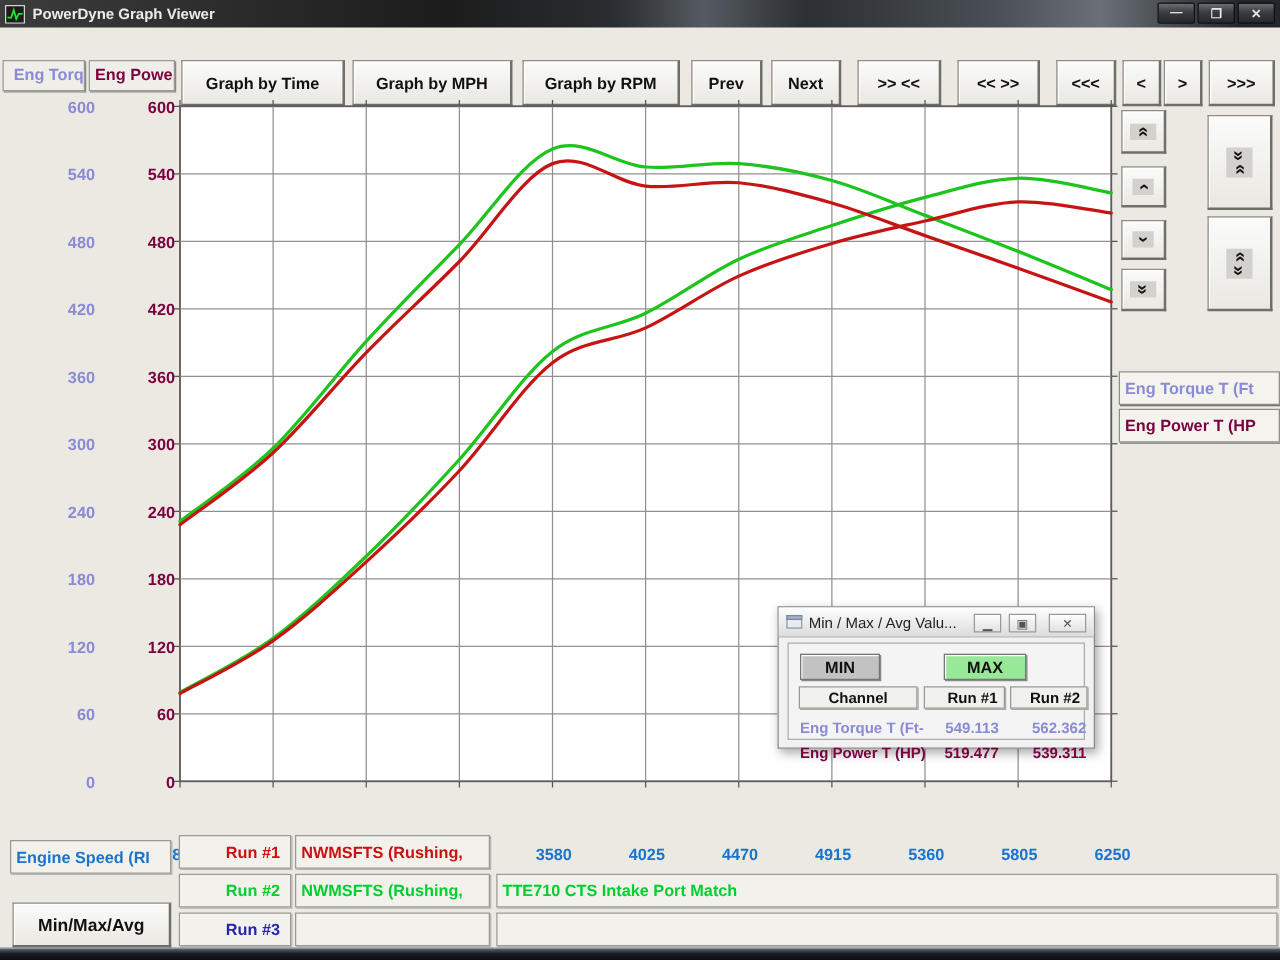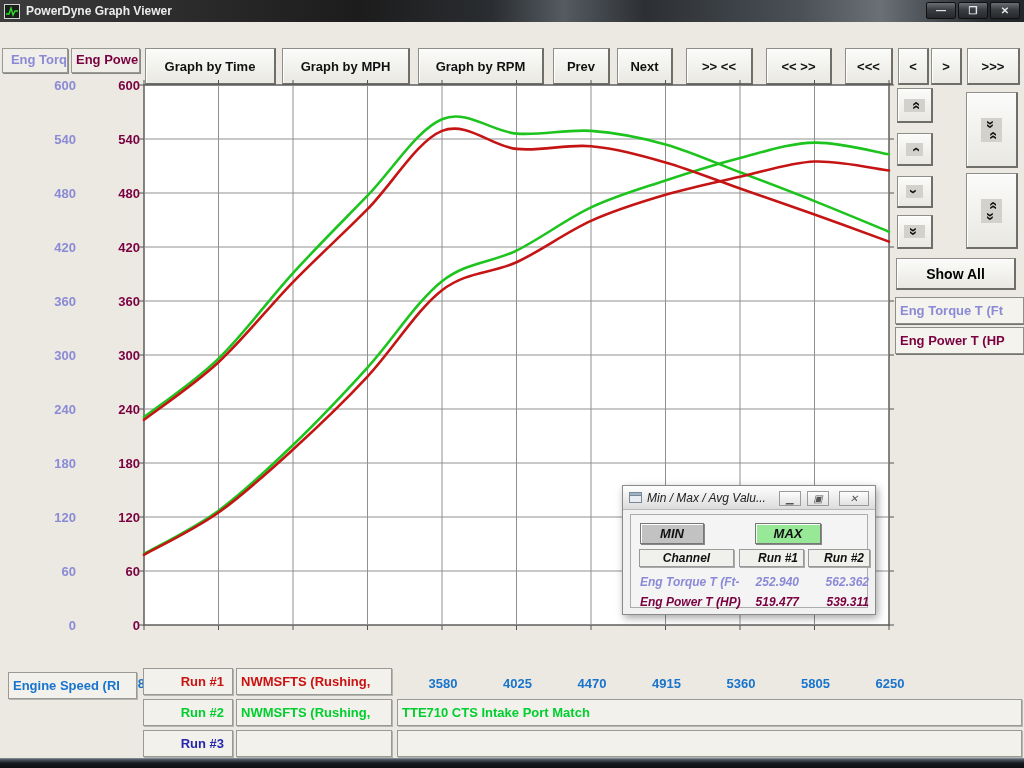--- a/index.html
+++ b/index.html
@@ -50,22 +50,22 @@
     padding:1px 6px; }
   .chev { display:block; font-size:15px; font-weight:bold; color:#111; line-height:11px; height:11px; }
   .chev.up   { transform:rotate(-90deg); }
   .chev.down { transform:rotate(90deg); }
   .showall { position:absolute; left:896px; top:258px; width:120px; height:32px; }
   .chanbox { position:absolute; left:895px; width:129px; height:27px; background:#F4F3EE; border:1px solid #8E8E88;
     box-shadow:1px 1px 0 #74746e; font-weight:bold; font-size:13px; line-height:25px; padding-left:4px;
     overflow:hidden; white-space:nowrap; }
 
   
-  .popup { position:absolute; left:622px; top:485px; width:254px; height:130px; background:#F1F1F1;
-    border:1px solid #8a8a8a; box-shadow:2px 3px 8px rgba(0,0,0,.35); z-index:6;font-style:italic; }
+  .popup { position:absolute; left:622px; top:485px; width:254px; height:114px; background:#F1F1F1;
+    border:1px solid #8a8a8a; box-shadow:2px 3px 8px rgba(0,0,0,.35); z-index:6; }
   .popup-title { position:relative; height:24px; background:linear-gradient(#FEFEFE,#DCDCDC);
     border-bottom:1px solid #B8B8B8; display:flex; align-items:center; }
   .popup-title .txt { font-size:12px; color:#222; }
   .pwbtn { position:absolute; top:5px; height:15px; border:1px solid #9a9a9a; background:linear-gradient(#FDFDFD,#E2E2E2);
     color:#555; font-size:10px; display:flex; align-items:center; justify-content:center; }
   .popup-body { position:absolute; left:7px; top:28px; right:7px; bottom:6px; border:1px solid #ABABAB; background:#F4F4F4; }
   .mmbtn { position:absolute; top:8px; height:21px; border:1px solid #777; box-shadow:1px 1px 0 #888, inset 1px 1px 0 #fff;
     font-weight:bold; font-size:13px; display:flex; align-items:center; justify-content:center; color:#111; }
   .hdrbox { position:absolute; top:34px; height:18px; background:#F0F0EC; border:1px solid #999;
     box-shadow:1px 1px 0 #aaa; font-weight:bold; font-size:12px; color:#111; display:flex; align-items:center; }
@@ -259,21 +259,20 @@
       <span class="chev up">»</span>
     </span>
     </div>
   <div class="cbtn" style="left:966px; top:173px; width:52px; height:76px;">
     <span class="pad">
       <span class="chev up">»</span>
       <span class="chev down">»</span>
     </span>
     </div>
 
-  <div class="cbtn showall" style="font-weight:bold; font-size:14px;">Show All</div>
 
   <div class="chanbox" style="top:297px; color:#8A8AD6;">Eng Torque T (Ft</div>
   <div class="chanbox" style="top:327px; color:#7A0040;">Eng Power T (HP</div>
 
   <div class="popup">
     <div class="popup-title">
       <svg style="width:13px;height:11px;margin:0 5px 0 6px;" viewBox="0 0 13 11">
         <rect x="0.5" y="0.5" width="12" height="10" fill="#E8ECF2" stroke="#7b8794"></rect>
         <rect x="0.5" y="0.5" width="12" height="3" fill="#9fb2c8" stroke="#7b8794"></rect>
       </svg>
@@ -283,30 +282,31 @@
       <div class="pwbtn" style="left:216px; width:30px;">✕</div>
     </div>
     <div class="popup-body">
       <div class="mmbtn" style="left:9px; width:64px; background:#C2C2C2;">MIN</div>
       <div class="mmbtn" style="left:124px; width:66px; background:#97E897;">MAX</div>
       <div class="hdrbox" style="left:8px; width:95px; justify-content:center;">Channel</div>
       <div class="hdrbox" style="left:108px; width:65px; justify-content:flex-end; padding-right:5px;">Run #1</div>
       <div class="hdrbox" style="left:177px; width:62px; justify-content:flex-end; padding-right:5px;">Run #2</div>
 
       <div class="mmrow-label" style="left:9px; top:60px; color:#8A8AD6;">Eng Torque T (Ft-</div>
-      <div class="mmval" style="left:106px; top:60px; color:#8A8AD6;">252.940</div>
+      <div class="mmval" style="left:106px; top:60px; color:#8A8AD6;">549.113</div>
       <div class="mmval" style="left:176px; top:60px; color:#8A8AD6;">562.362</div>
 
       <div class="mmrow-label" style="left:9px; top:80px; color:#7A0040;">Eng Power T (HP)</div>
       <div class="mmval" style="left:106px; top:80px; color:#7A0040;">519.477</div>
       <div class="mmval" style="left:176px; top:80px; color:#7A0040;">539.311</div>
     </div>
   </div>
 
   <div class="lbox" style="left:8px; top:672px; width:129px; color:#1874CD; padding-left:4px;">Engine Speed (RI</div>
+  <div class="mmavg-btn">Min/Max/Avg</div>
 
   <div class="lbox runlbl" style="left:143px; top:668px; width:90px; color:#CC1111;">Run #1</div>
   <div class="lbox runlbl" style="left:143px; top:699px; width:90px; color:#00CF2E;">Run #2</div>
   <div class="lbox runlbl" style="left:143px; top:730px; width:90px; color:#2525AE;">Run #3</div>
 
   <div class="lbox filelbl" style="left:236px; top:668px; width:156px; color:#CC1111;">NWMSFTS (Rushing,</div>
   <div class="lbox filelbl" style="left:236px; top:699px; width:156px; color:#00CF2E;">NWMSFTS (Rushing,</div>
   <div class="lbox filelbl" style="left:236px; top:730px; width:156px; color:#2525AE;"></div>
 
   <div class="lbox desclbl" style="left:397px; top:699px; width:625px; color:#00CF2E;">TTE710 CTS Intake Port Match</div>

